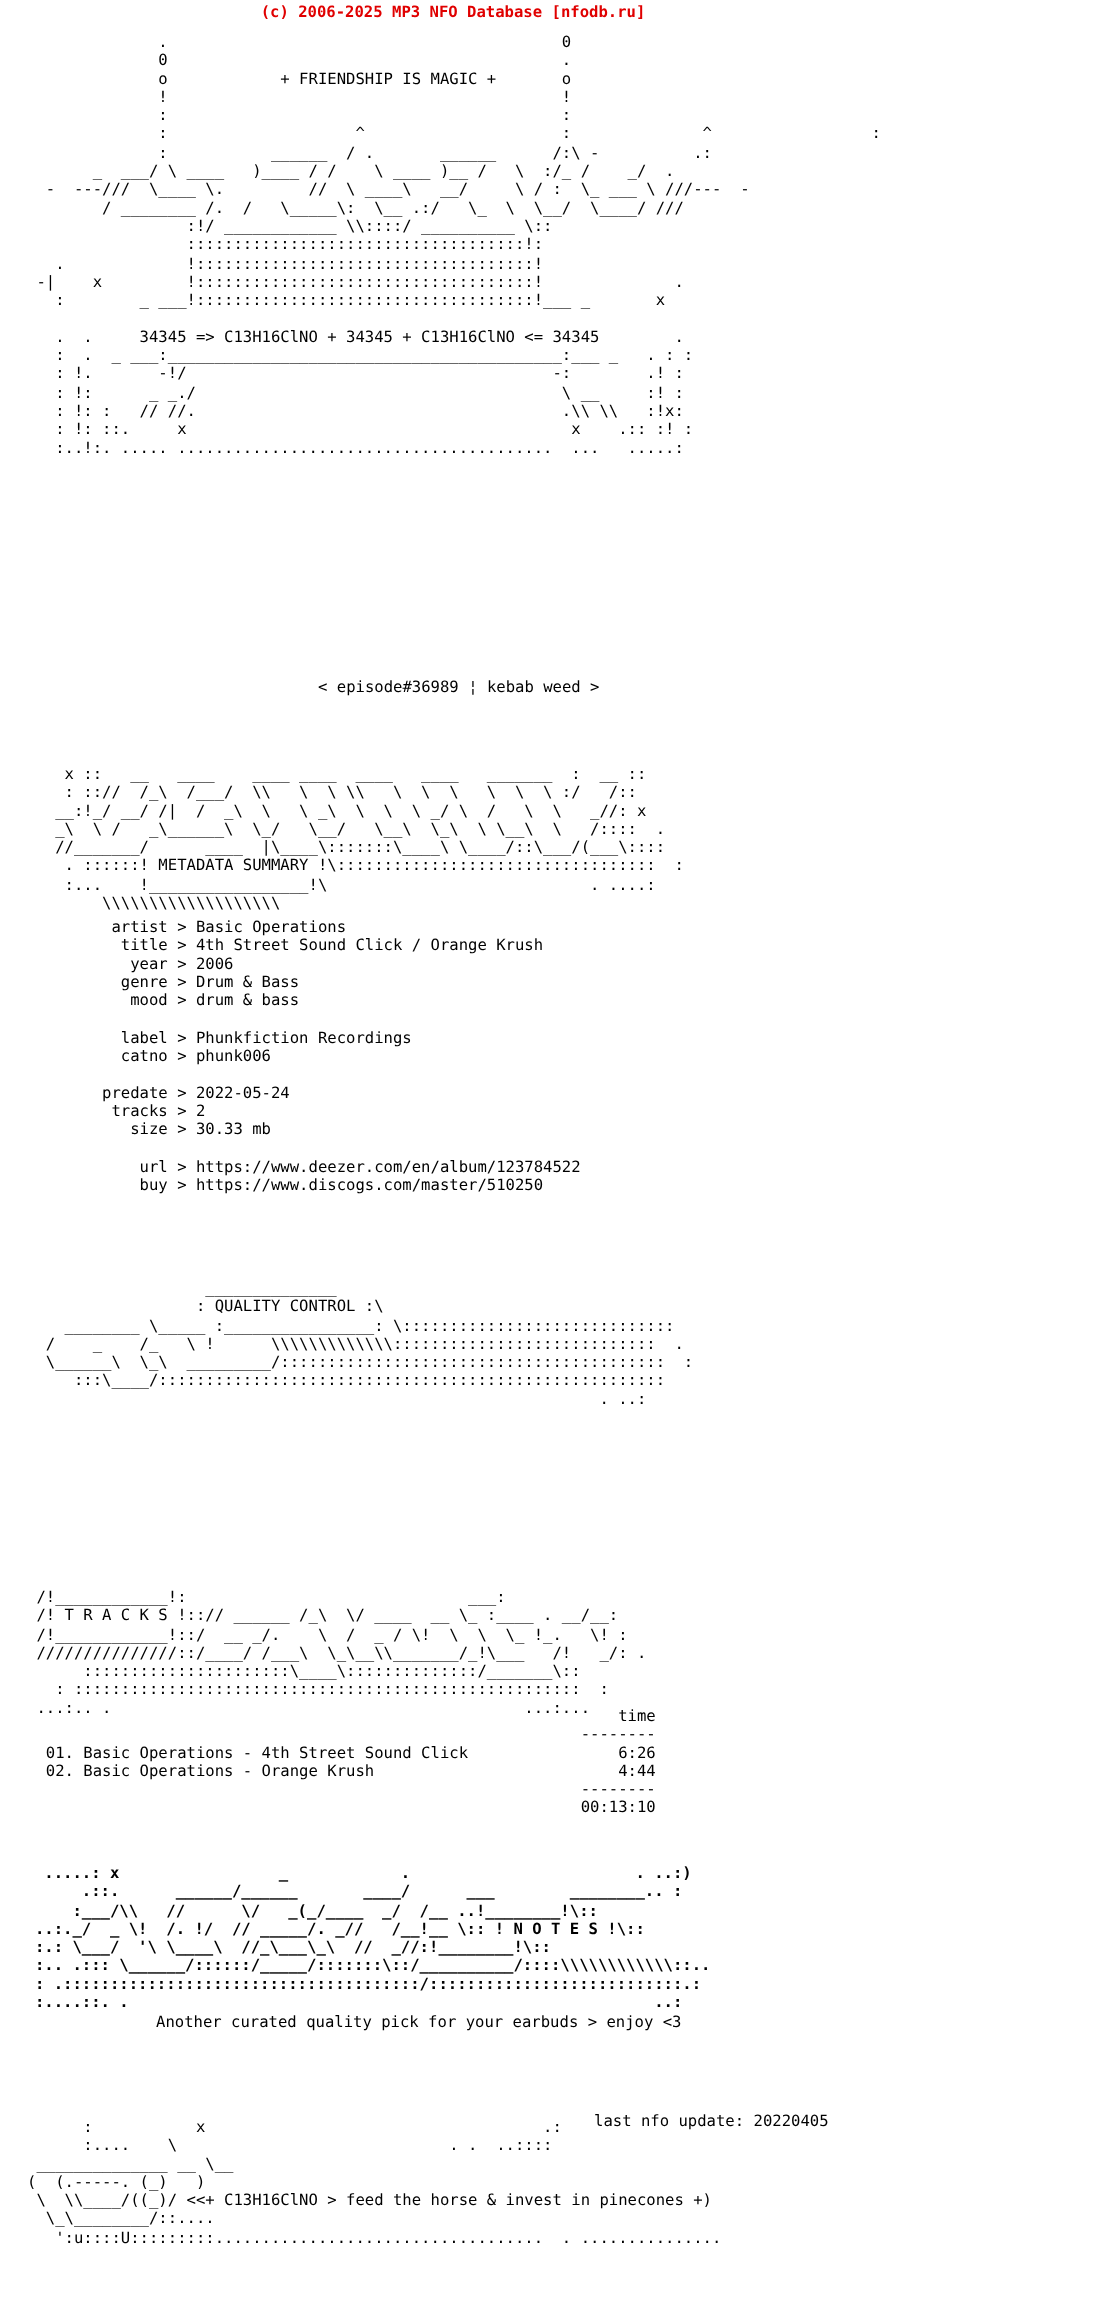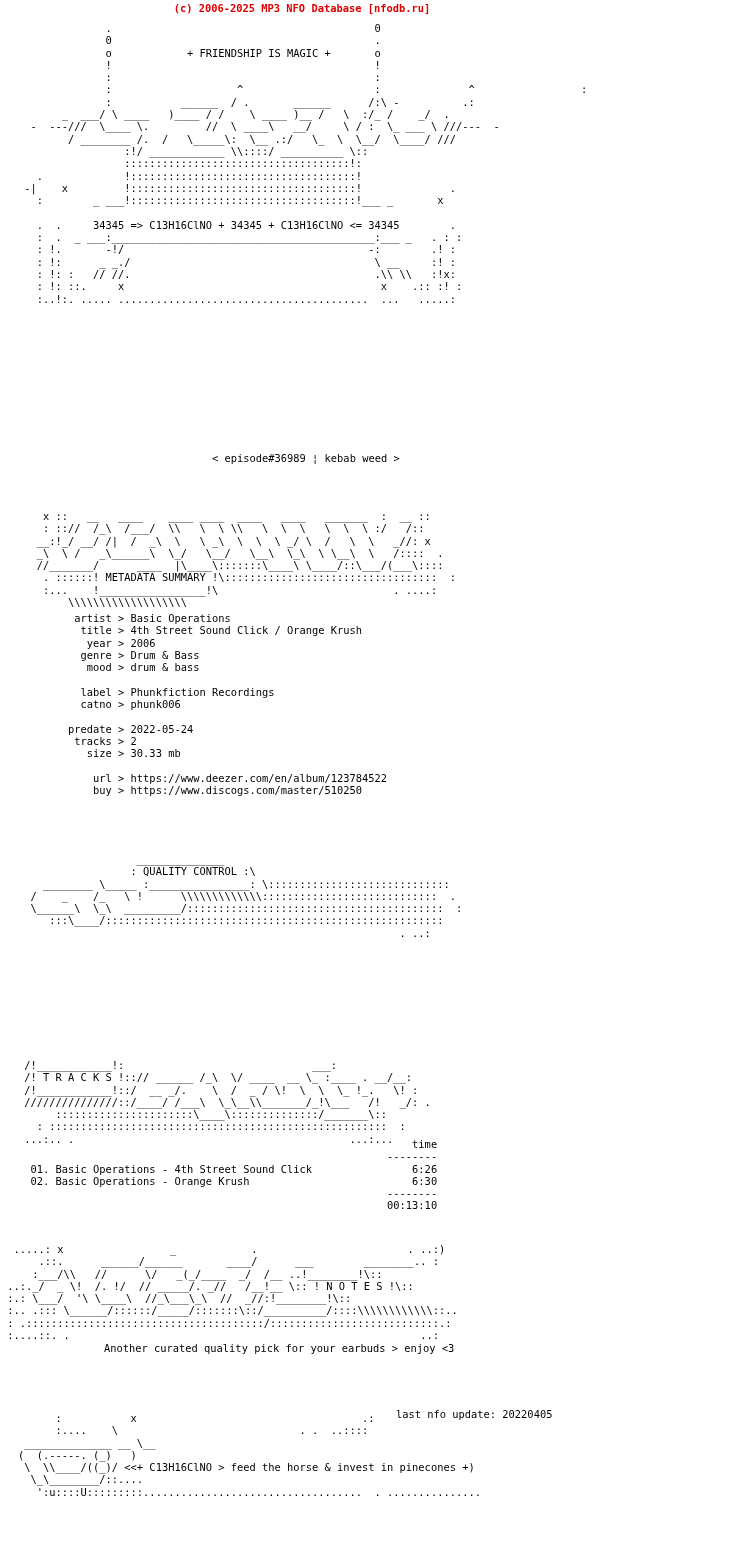--- a/index.html
+++ b/index.html
@@ -44,21 +44,21 @@
   }
   #art-header   { top: 22px;   left: 18px; }
   #art-episode  { top: 428px;  left: 18px; margin-top: 24px; }
   #art-relname  { top: 466px;  left: 18px; }
   #art-meta-banner { top: 510px; left: 18px; }
   #meta-fields  { top: 612px;  left: 18px; }
   #art-qc-banner{ top: 841px;  left: 18px; margin-top: 12px; }
   #qc-fields    { top: 959px;  left: 18px; }
   #art-tracks-banner { top: 1036px; left: 18px; margin-top: 23px; }
   #tracklist    { top: 1138px; left: 18px; }
-  #art-notes-banner  { top: 1243px; left: 1px; }
+  #art-notes-banner  { top: 1243px; left: 17px; font-weight: bold; }
   #notes-text   { top: 1342px; left: 18px; }
   #art-footer   { top: 1412px; left: 18px; }
   #footer-update{ top: 1408px; left: 18px; }
 </style>
 </head>
 <body>
 
 <div class="nfo">
 
   <div class="copyright">(c) 2006-2025 MP3 NFO Database [nfodb.ru]</div>
@@ -128,21 +128,21 @@
  /! T R A C K S !::// ______ /_\  \/ ____  __ \_ :____ . __/__:
  /!____________!::/  __ _/.    \  /  _ / \!  \  \  \_ !_.   \! :
  ///////////////::/____/ /___\  \_\__\\_______/_!\___   /!   _/: .
       ::::::::::::::::::::::\____\::::::::::::::/_______\::
    : ::::::::::::::::::::::::::::::::::::::::::::::::::::::  :
  ...:.. .                                            ...:...</pre>
 
   <pre class="block" id="tracklist">                                                               time
                                                            --------
   01. Basic Operations - 4th Street Sound Click                6:26
-  02. Basic Operations - Orange Krush                          6:30
+  02. Basic Operations - Orange Krush                          4:44
                                                            --------
                                                            00:13:10</pre>
 
   <pre class="block" id="art-notes-banner">  .....: x                 _            .                        . ..:)
       .::.      ______/______       ____/      ___        ________.. :
      :___/\\   //      \/   _(_/____  _/  /__ ..!________!\::
  ..:._/  _ \!  /. !/  // _____/. _//   /__!__ \:: ! N O T E S !\::
  :.: \___/  '\ \____\  //_\___\_\  //  _//:!________!\::
  :.. .::: \______/::::::/_____/:::::::\::/__________/::::\\\\\\\\\\\\::..
  : .::::::::::::::::::::::::::::::::::::::/:::::::::::::::::::::::::::.:

